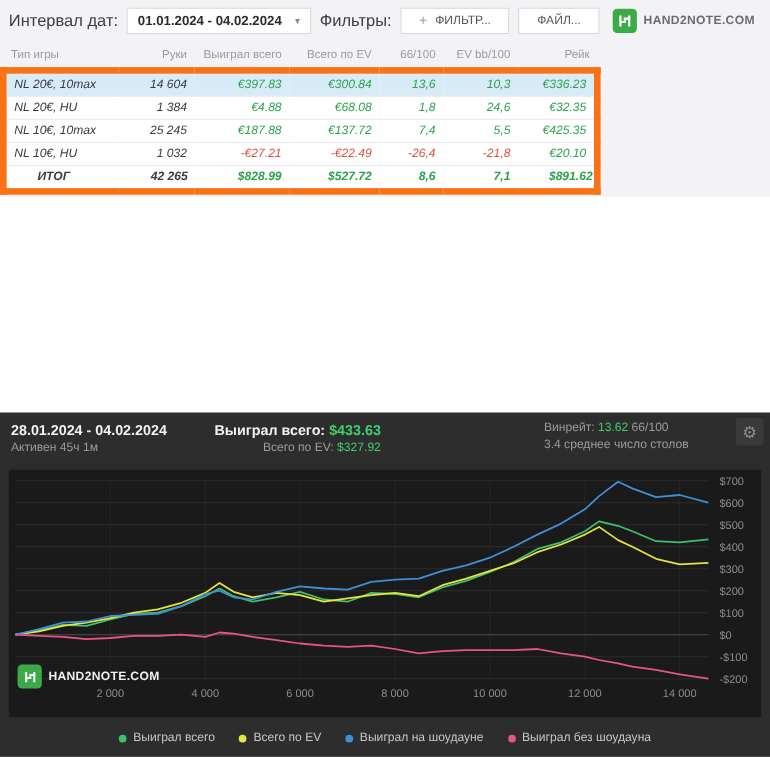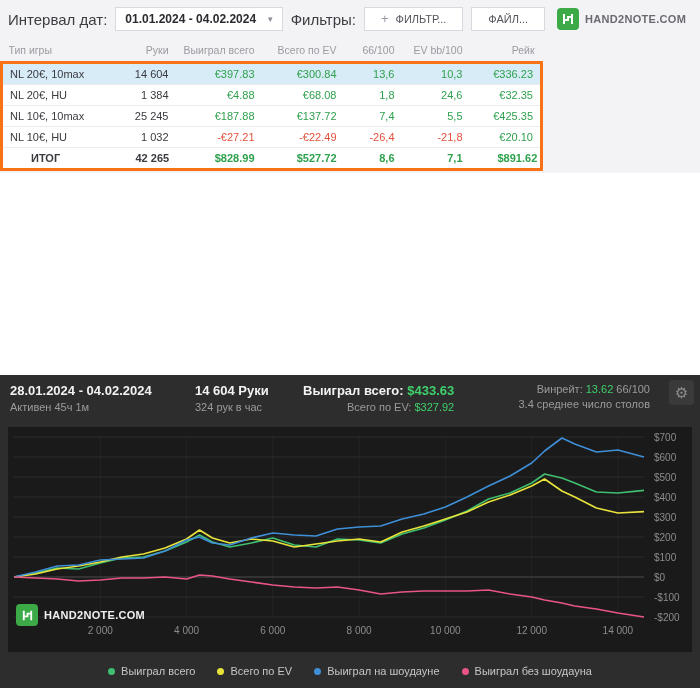--- a/index.html
+++ b/index.html
@@ -24,30 +24,30 @@
   
   table{border-collapse:collapse;width:448px;font-size:11px;table-layout:fixed;}
   th{font-weight:normal;color:#9a9aa2;font-size:10.5px;padding:6px 7px 5px;text-align:right;white-space:nowrap;}
   th.left, td.left{text-align:left;}
   td{padding:4px 7px;border-bottom:1px solid #ebebee;background:#fff;color:#3a3a40;
      text-align:right;white-space:nowrap;overflow:hidden;}
   tr.highlight td{background:#d8ecf8;}
   td.pos{color:#2fa14d;}
   td.neg{color:#e2503c;}
   tr.total td{font-weight:bold;border-bottom:1px solid #ebebee;padding-left:28px;}
-  tbody{border:3px solid #f97316;}
+  tbody{border:6px solid #f97316;font-style:italic;}
 
   
   .panel{position:absolute;left:0;top:375px;width:700px;height:313px;background:#2d2d2d;}
   .panel-header{position:relative;display:flex;align-items:flex-start;padding:8px 10px 0 10px;}
   .ph-col{display:flex;flex-direction:column;gap:3px;}
   .ph-col1{width:185px;}
   .ph-col2{width:108px;}
   .ph-col3{text-align:right;}
-  .ph-col4{margin-left:auto;margin-right:40px;text-align:right;}
+  .ph-col4{margin-left:auto;margin-right:64px;}
   .ph-main{font-size:13px;font-weight:bold;color:#f2f2f2;white-space:nowrap;}
   .ph-sub{font-size:11px;color:#9b9b9b;white-space:nowrap;}
   .val-green{color:#3fd06b;}
   .gear-btn{position:absolute;right:6px;top:5px;width:25px;height:25px;background:#3a3a3a;border-radius:3px;
     display:flex;align-items:center;justify-content:center;color:#8e8e8e;font-size:15px;cursor:pointer;}
 
   .chart-wrap{position:absolute;left:8px;right:8px;top:52px;bottom:36px;background:#1a1a1a;}
   .chart-svg{display:block;width:100%;height:100%;}
   .axis-label{fill:#8c8c8c;font-size:10px;font-family:"Liberation Sans",sans-serif;}
   .watermark{position:absolute;left:8px;bottom:26px;display:flex;align-items:center;gap:6px;}
@@ -148,24 +148,20 @@
           </tr>
         </tbody>
     </table>
   </div>
 
   <div class="panel">
     <div class="panel-header">
       <div class="ph-col ph-col1">
         <span class="ph-main">28.01.2024 - 04.02.2024</span>
         <span class="ph-sub">Активен 45ч 1м</span>
-      </div>
-      <div class="ph-col ph-col2">
-        <span class="ph-main">14 604 Руки</span>
-        <span class="ph-sub">324 рук в час</span>
       </div>
       <div class="ph-col ph-col3">
         <span class="ph-main"><span>Выиграл всего:</span> <span class="val-green">$433.63</span></span>
         <span class="ph-sub"><span>Всего по EV:</span> <span class="val-green">$327.92</span></span>
       </div>
       <div class="ph-col ph-col4">
         <span class="ph-sub"><span>Винрейт:</span> <span class="val-green">13.62</span> <span>66/100</span></span>
         <span class="ph-sub">3.4 среднее число столов</span>
       </div>
       <div class="gear-btn">

